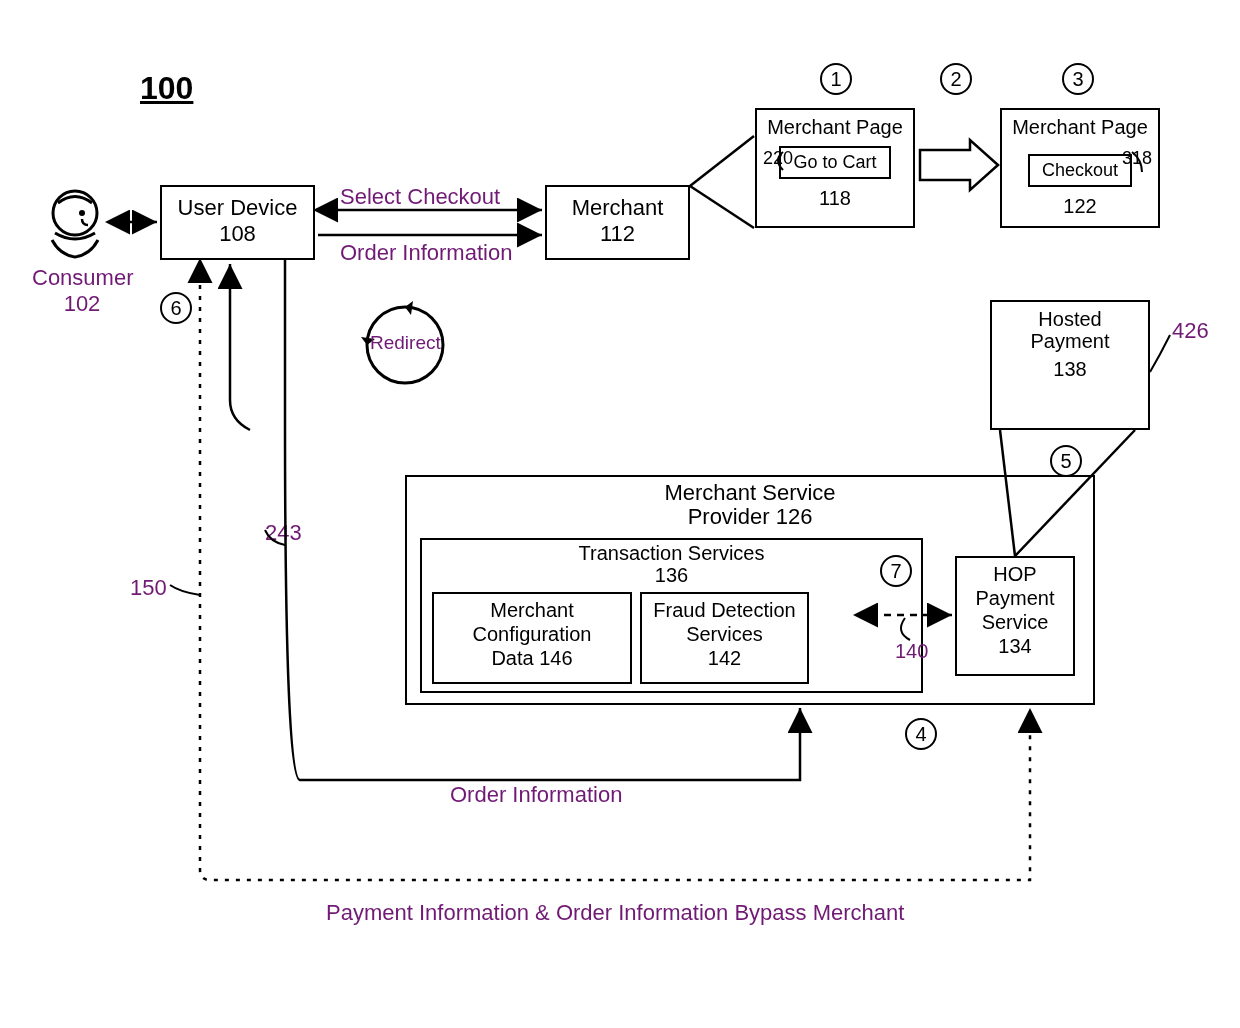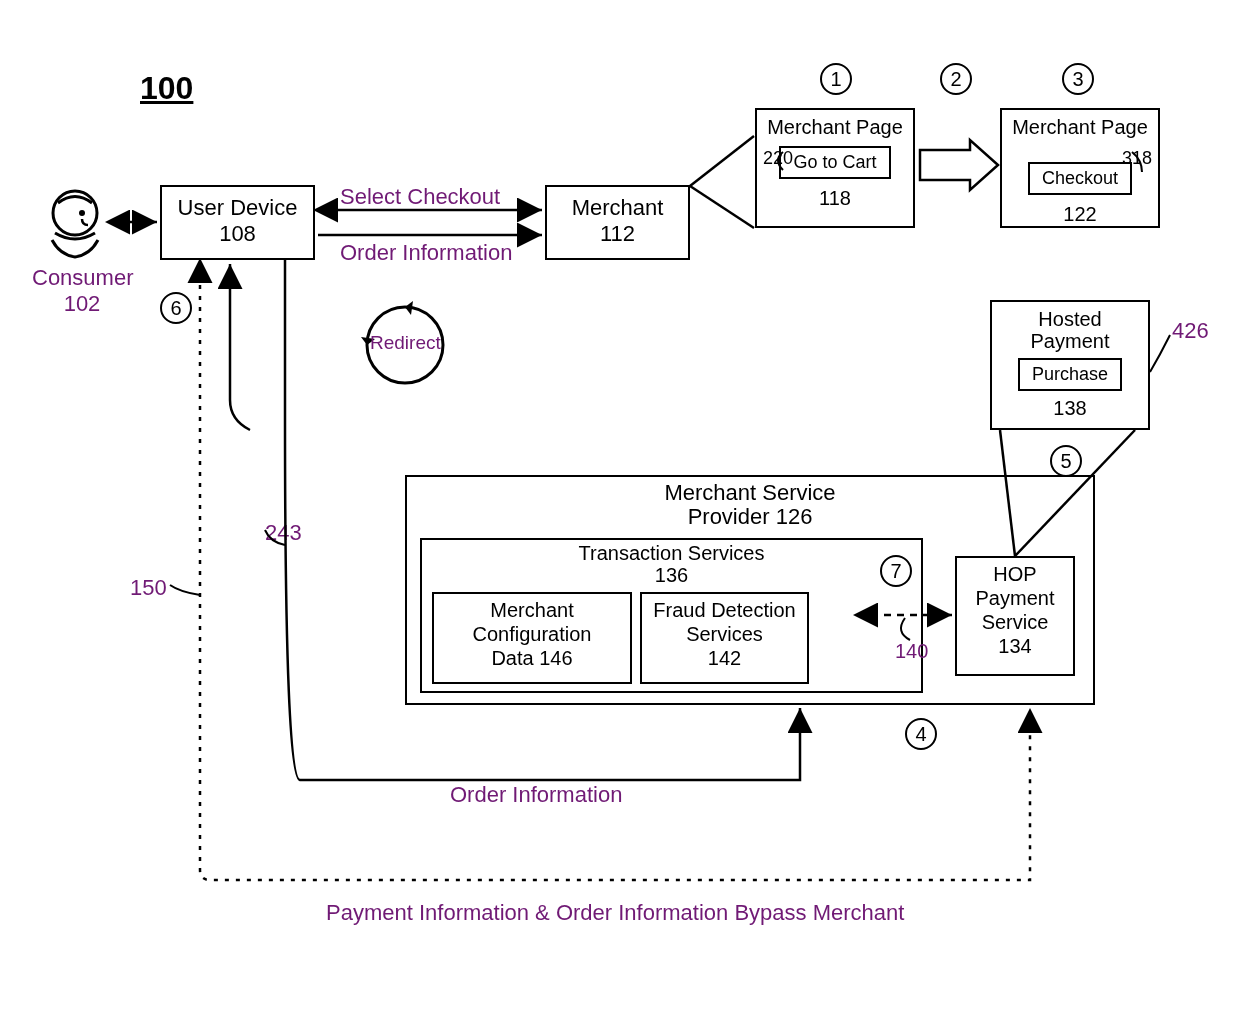--- a/index.html
+++ b/index.html
@@ -96,31 +96,28 @@
     <span class="inner-button">Go to Cart</span>
   </div>
   <div style="margin-top:8px; font-size:20px;">118</div>
 </div>
 
 <div class="box" style="left:1000px; top:108px; width:160px; height:120px; padding-top:6px;">
   <div style="font-size:20px; line-height:22px;">
     <span style="display:inline-block;">Merchant Page</span>
   </div>
   <div style="position:absolute; right:6px; top:38px; font-size:18px;">318</div>
-  <div style="margin-top:24px;">
+  <div style="margin-top:16px;">
     <span class="inner-button">Checkout</span>
   </div>
   <div style="margin-top:8px; font-size:20px;">122</div>
 </div>
 
 <div class="box" style="left:990px; top:300px; width:160px; height:130px; padding-top:6px;">
   <div style="font-size:20px; line-height:22px;">Hosted<br>Payment</div>
-  <div style="margin-top:6px;">
-    <span class="inner-button">Purchase</span>
-  </div>
   <div style="margin-top:6px; font-size:20px;">138</div>
 </div>
 <div class="label" style="left:1172px; top:318px;">426</div>
 
 <svg style="position:absolute; left:355px; top:295px; width:100px; height:100px;">
   <path d="M 50 12 A 38 38 0 1 1 12 50" fill="none" stroke="#000" stroke-width="3"></path>
   <polygon points="12,50 6,42 20,44" fill="#000"></polygon>
   <path d="M 12 50 A 38 38 0 0 1 50 12" fill="none" stroke="#000" stroke-width="3"></path>
   <polygon points="50,12 58,6 56,20" fill="#000"></polygon>
 </svg>

